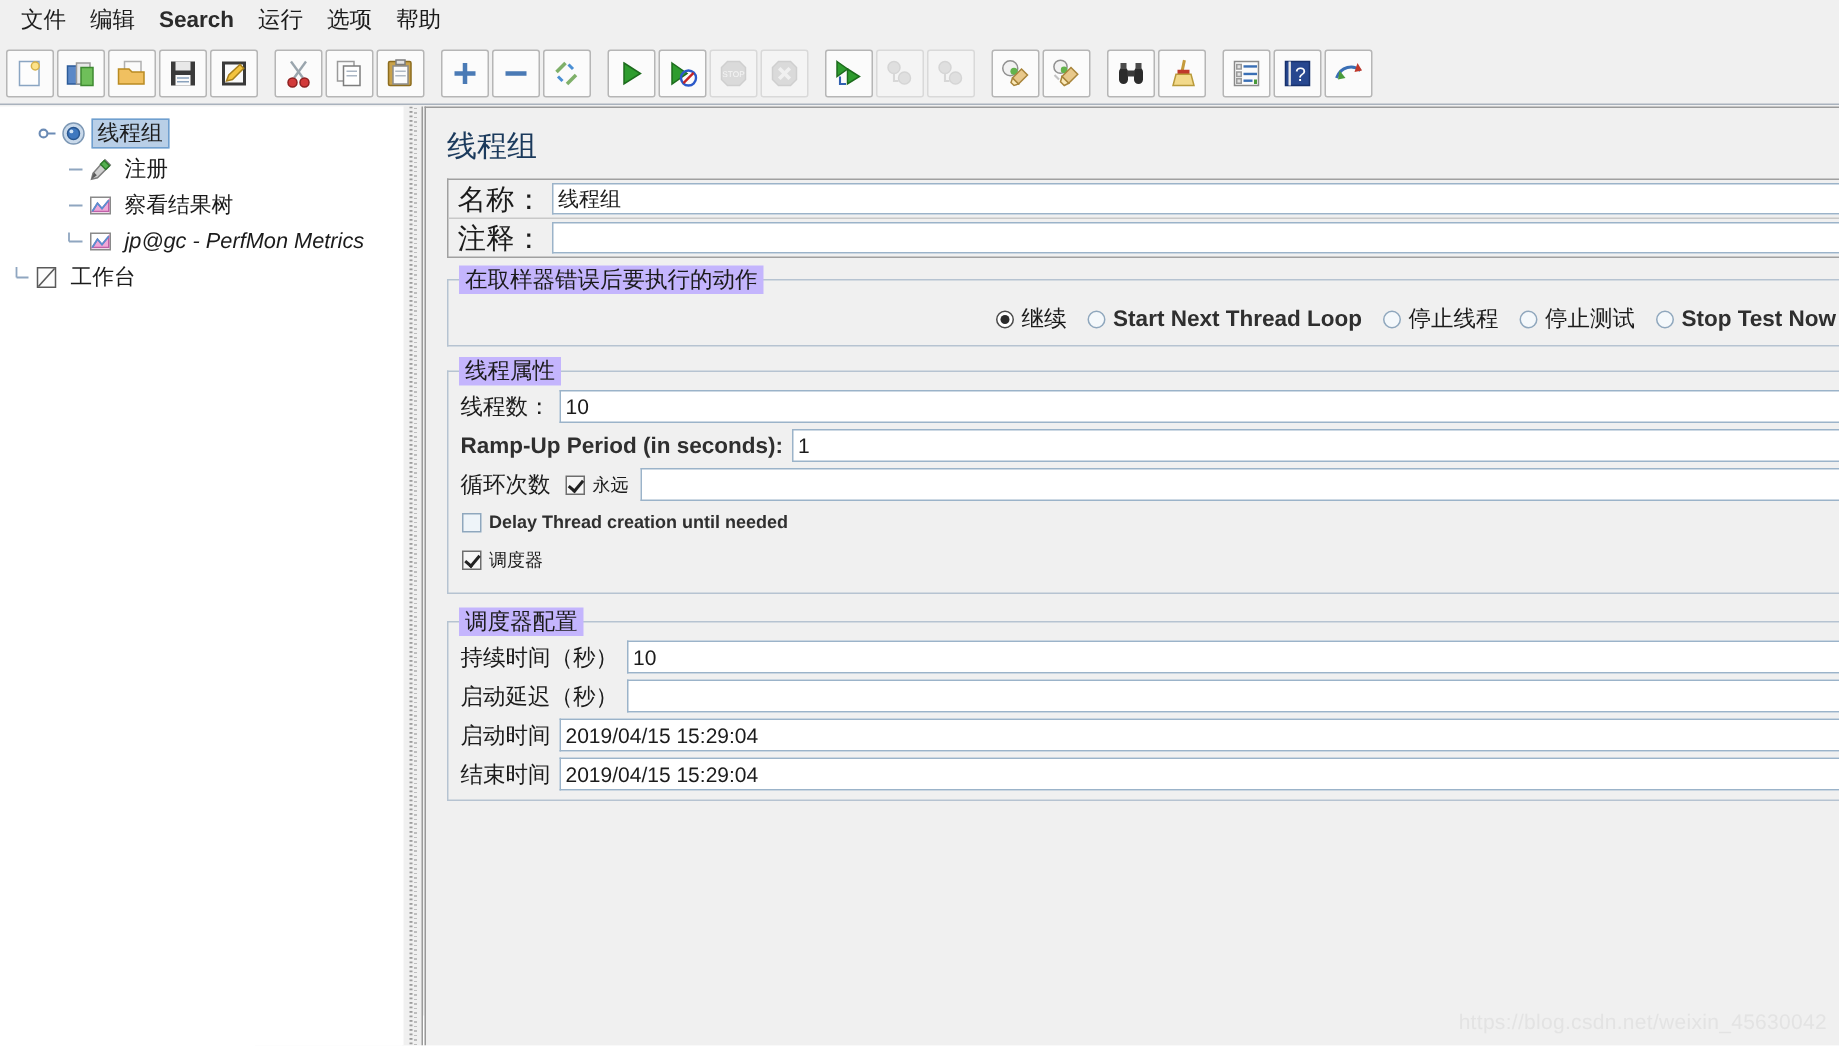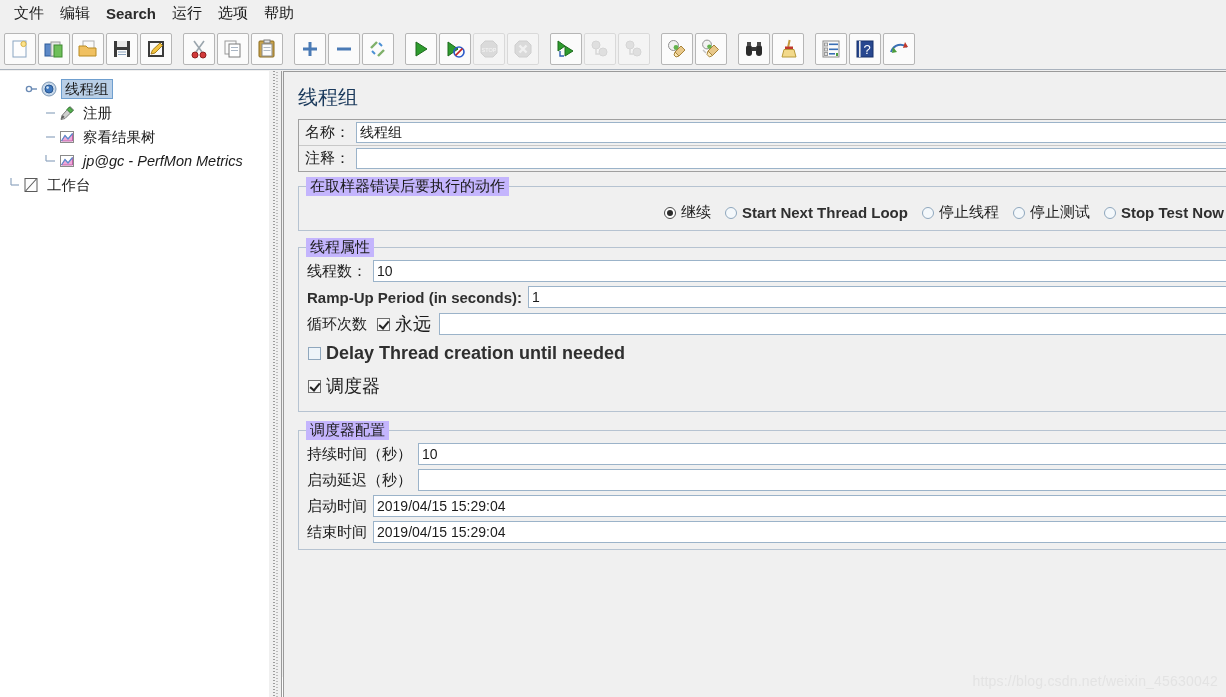--- a/index.html
+++ b/index.html
@@ -134,21 +134,21 @@
     margin-left: 14px;
     width: 930px;
     border: 1px solid #a0a0a0;
     border-right: none;
     box-sizing: border-box;
     background: #f0f0f0;
   }
   .fld-row { display: flex; align-items: center; height: 25px; }
   .fld-row + .fld-row { border-top: 1px solid #c8c8c8; }
   .fld-label {
-    font-size: 15px; color: #1b1b1b;
+    font-size: 19px; color: #1b1b1b;
     padding: 0 6px 0 6px;
     white-space: nowrap;
     flex: 0 0 auto;
   }
   .fld-input {
     flex: 1 1 auto;
     height: 21px;
     background: #ffffff;
     border: 1px solid #9bb3c9;
     border-right: none;
@@ -233,21 +233,21 @@
     box-sizing: border-box;
   }
   .chk.on { border-color: #6e6e6e; background: #f6f6f6; }
   .chk.on::after {
     content: "";
     position: absolute; left: 3px; top: 0px;
     width: 4px; height: 8px;
     border: solid #222; border-width: 0 2px 2px 0;
     transform: rotate(40deg);
   }
-  .chk-lbl { font-size: 18px; color: #1b1b1b; white-space: nowrap; }
+  .chk-lbl { font-size: 12px; color: #1b1b1b; white-space: nowrap; }
   .chk-lbl.latin { font-weight: bold; color: #2f2f2f; }
 
   .inline-chk { display: flex; align-items: center; margin: 0 8px 0 4px; }
 
   .watermark {
     position: absolute;
     right: 8px; bottom: 8px;
     font-size: 14px;
     color: #e3e3e3;
     letter-spacing: 0.2px;

